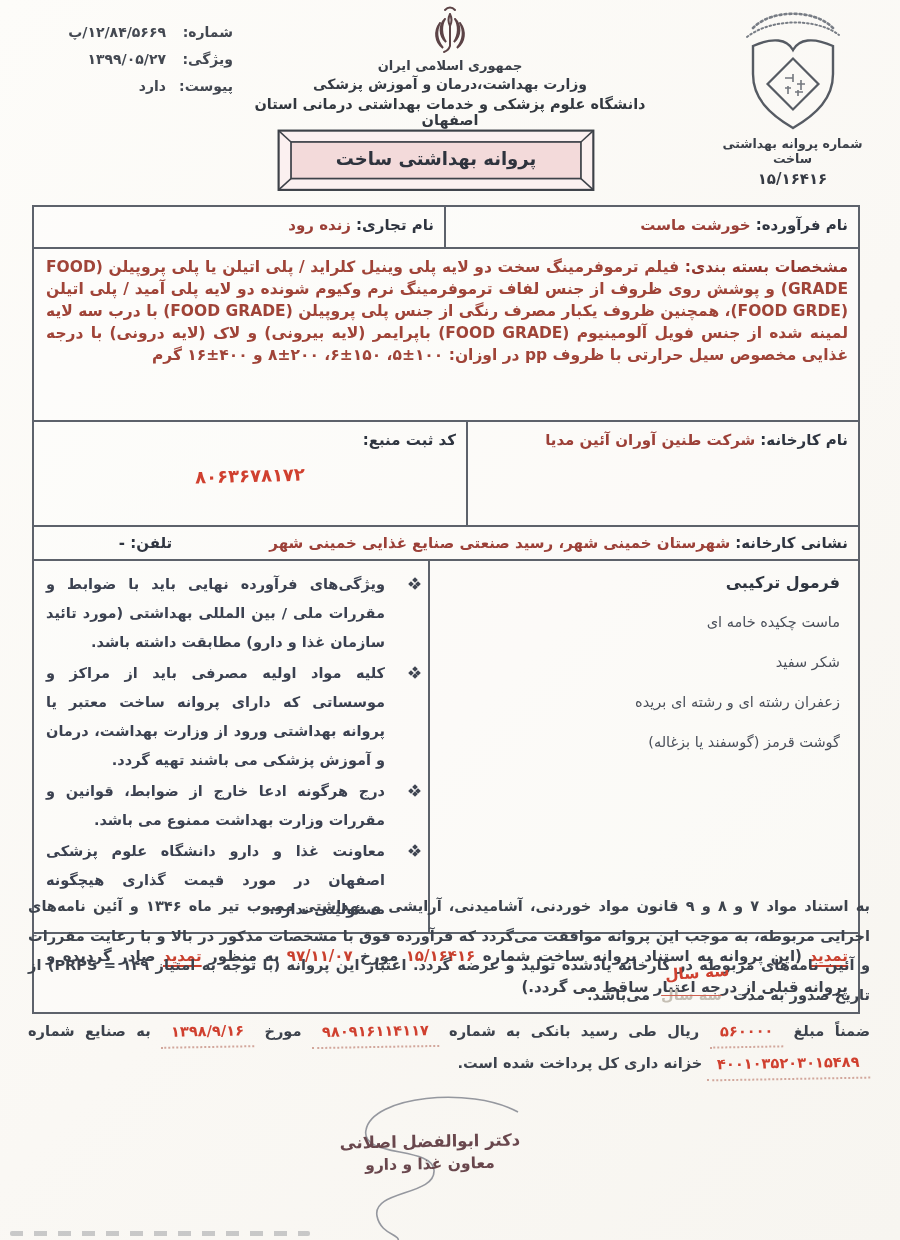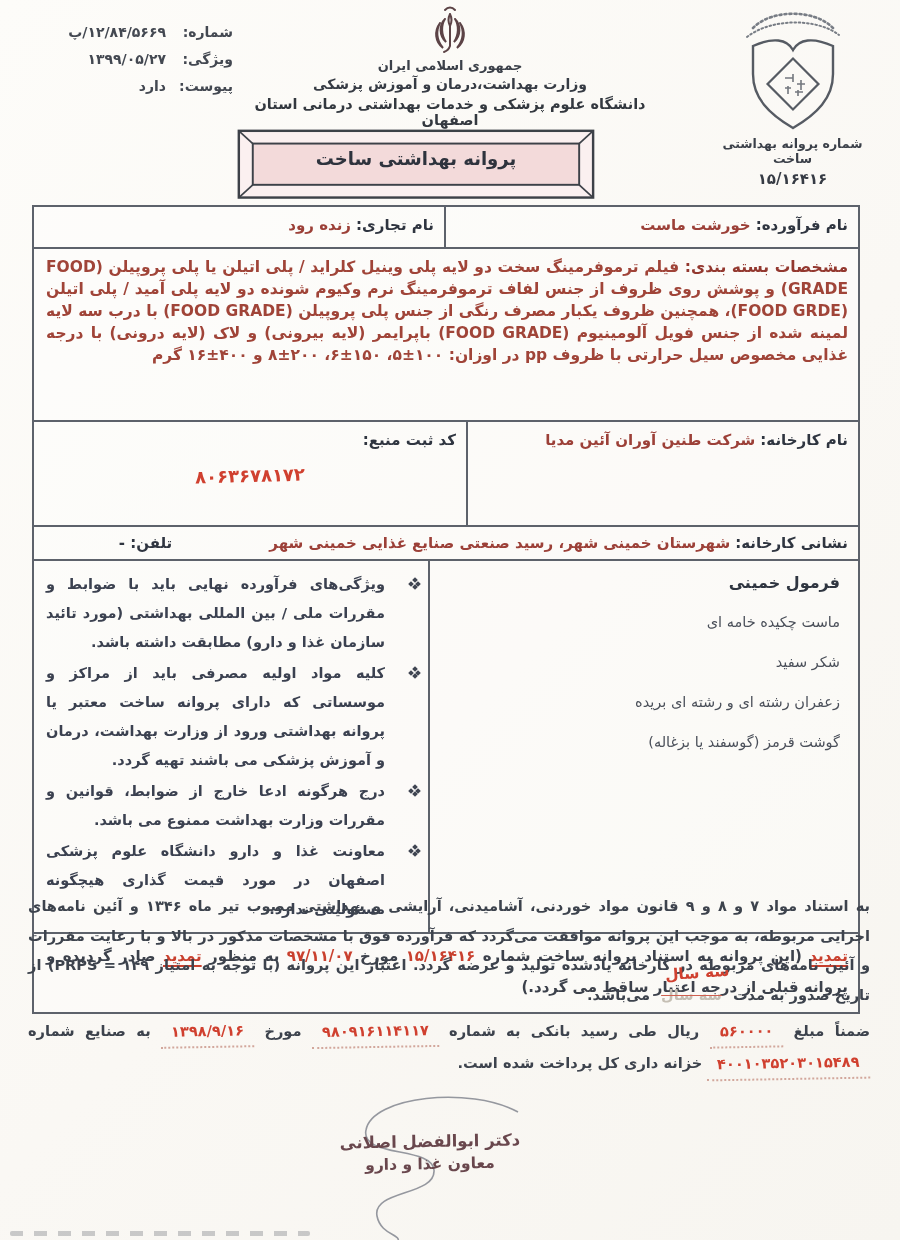--- a/index.html
+++ b/index.html
@@ -12,21 +12,21 @@
   .hdr{position:relative;height:205px;}
   .meta{position:absolute;left:28px;top:24px;width:205px;font-size:14px;font-weight:700;color:#434851;}
   .mrow{display:flex;gap:9px;margin-bottom:11px;align-items:baseline;}
   .mlbl{flex:0 0 58px;}
   .mval{letter-spacing:.5px;}
   .org{position:absolute;right:235px;top:6px;width:430px;text-align:center;}
   .org svg{display:block;margin:0 auto 2px auto;}
   .org1{font-size:13px;font-weight:700;color:#3b4049;}
   .org2{font-size:14px;font-weight:700;color:#363b44;margin-top:3px;}
   .org3{font-size:14.5px;font-weight:700;color:#33383f;margin-top:4px;}
-  .titlebox{position:absolute;right:305px;top:129px;width:318px;height:58px;padding-left:40px;}
+  .titlebox{position:absolute;right:305px;top:129px;width:318px;height:58px;}
   .titlebox svg{position:absolute;inset:0;}
   .title{position:absolute;inset:12px 14px;display:flex;align-items:center;justify-content:center;
     font-size:18px;font-weight:700;color:#2e333d;letter-spacing:1px;}
   .logo{position:absolute;left:705px;top:4px;width:175px;text-align:center;}
   .logo svg{display:block;margin:0 auto;}
   .lic-lbl{font-size:12.5px;font-weight:700;color:#3b4049;margin-top:2px;}
   .lic-val{font-size:15px;font-weight:700;color:#363b44;margin-top:4px;letter-spacing:1px;}
   
   .tbl{position:absolute;top:205px;right:40px;left:32px;border:2px solid #5d626b;background:rgba(255,255,255,.35);}
   .trow{border-bottom:2px solid #5d626b;}
@@ -178,21 +178,21 @@
       <span class="lbl">نشانی کارخانه:</span>
       <span class="val">شهرستان خمینی شهر، رسید صنعتی صنایع غذایی خمینی شهر</span>
       <span class="phone">
         <span class="lbl">تلفن:</span>
         <span class="lbl">-</span>
       </span>
     </div>
 
     <div class="trow two r5">
       <div class="cell cr formula">
-        <div class="ftitle">فرمول خمینی</div>
+        <div class="ftitle">فرمول ترکیبی</div>
         <div class="fitem">ماست چکیده خامه ای</div>
         <div class="fitem">شکر سفید</div>
         <div class="fitem">زعفران رشته ای و رشته ای بریده</div>
         <div class="fitem">گوشت قرمز (گوسفند یا بزغاله)</div>
       </div>
       <div class="cell cl notes">
         <div class="li">
           <span class="dmd">
               <i></i>
               <i></i>

